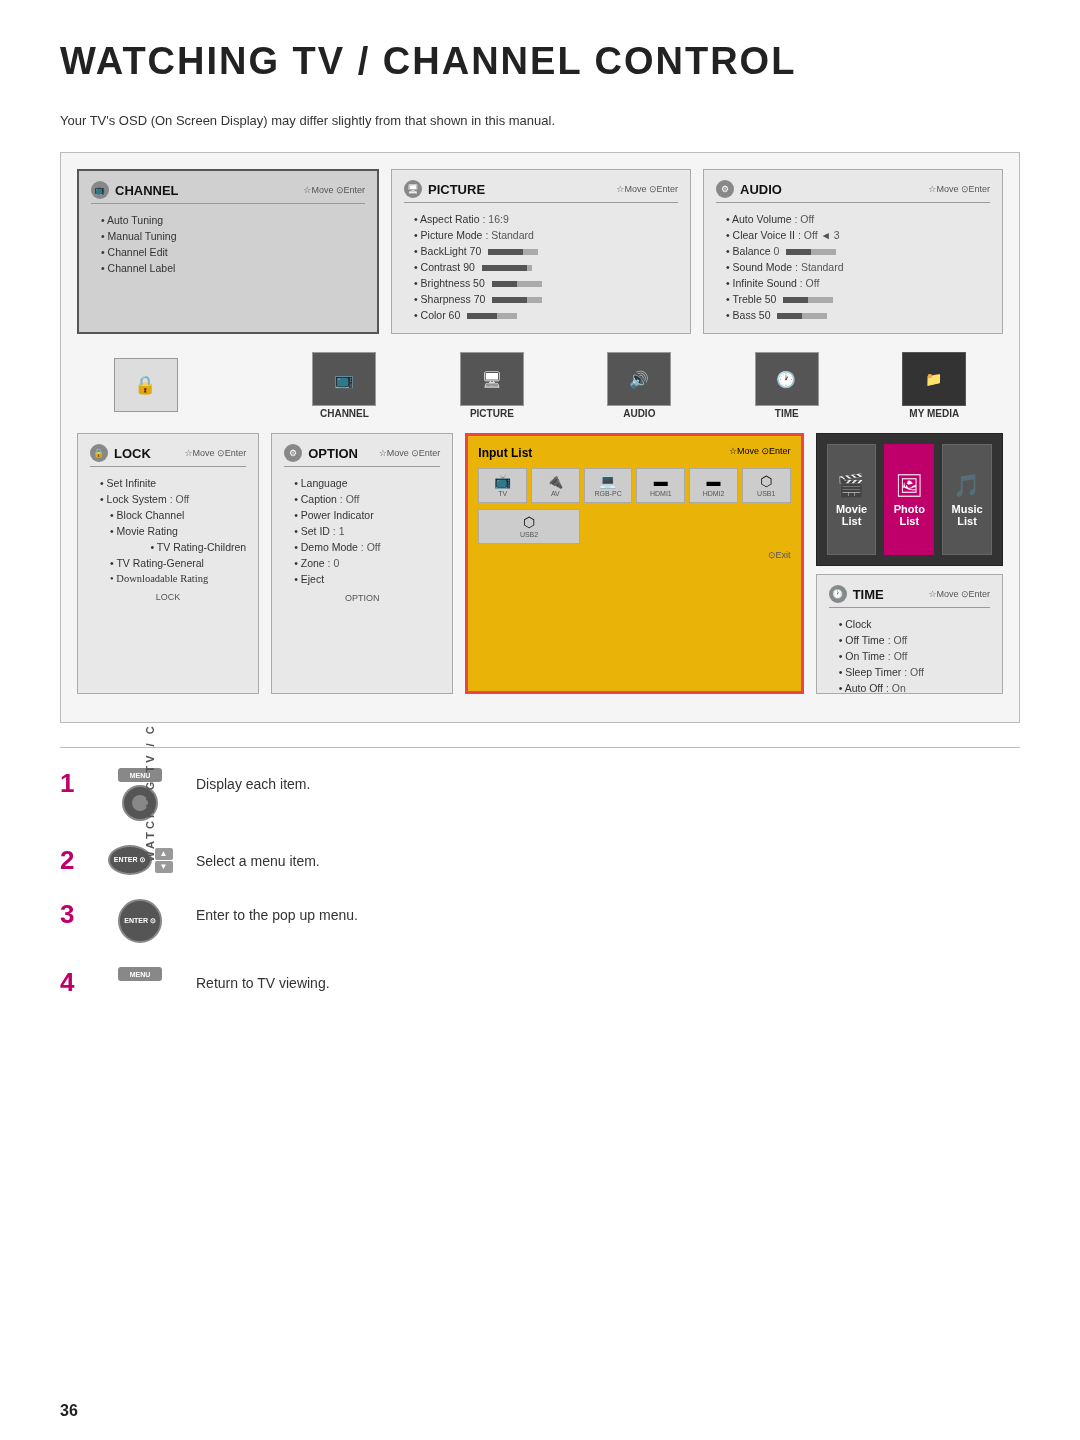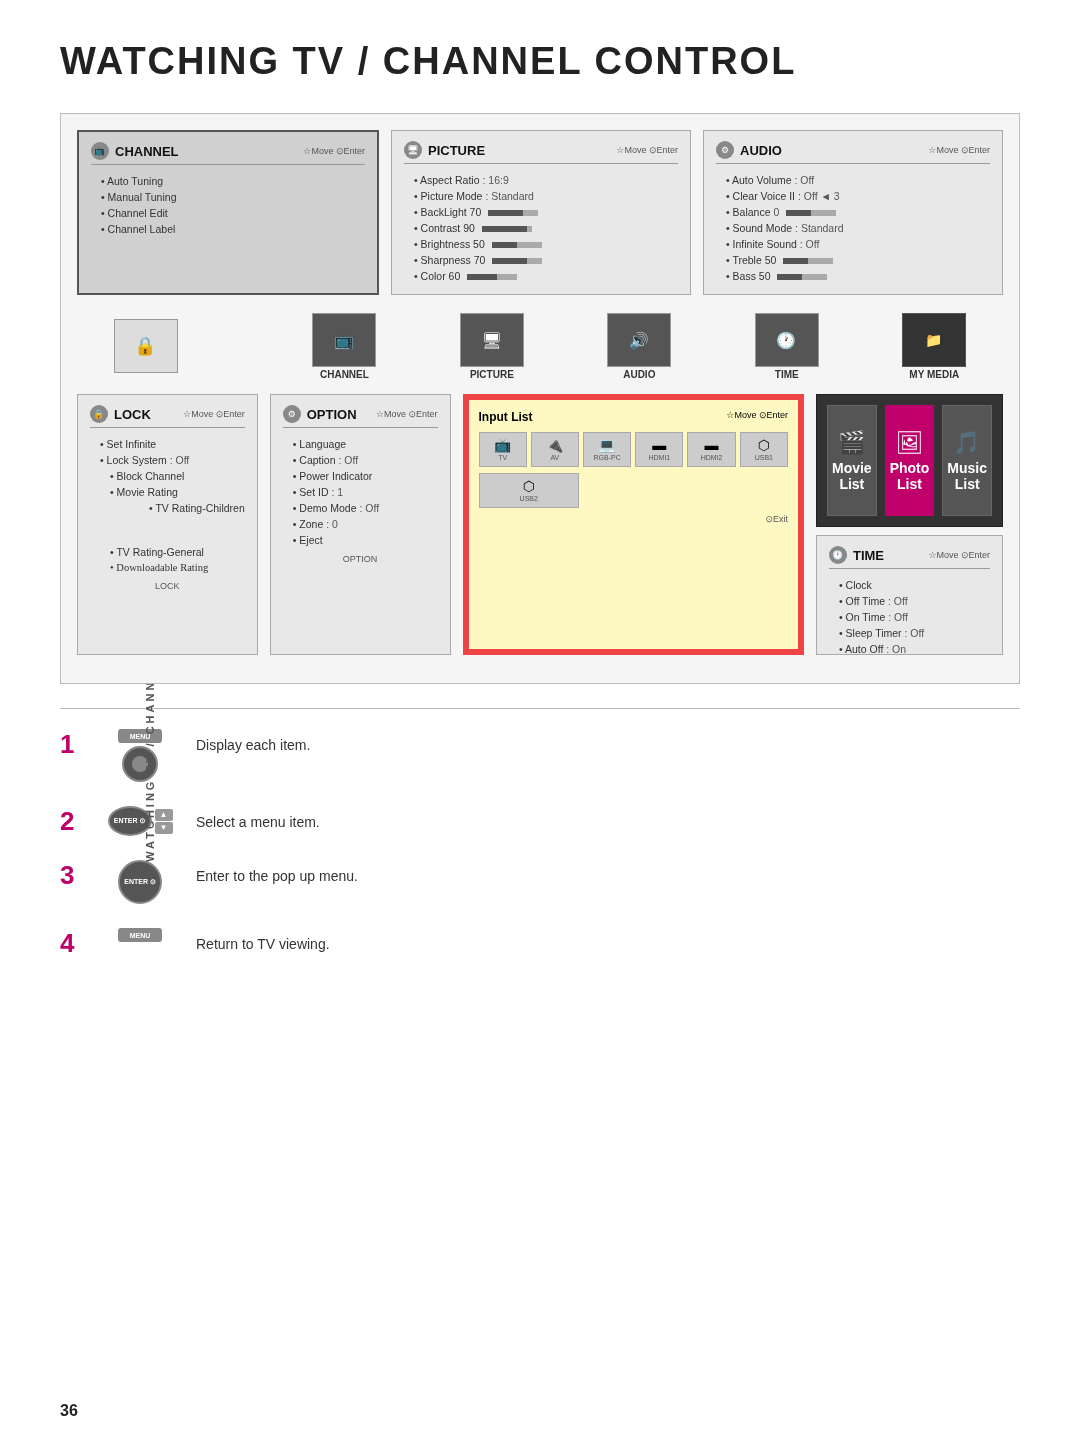--- a/index.html
+++ b/index.html
@@ -191,31 +191,31 @@
       border-color: #c0006a;
     }
 
     .mymedia-icon {
       font-size: 22px;
       color: #fff;
       margin-bottom: 4px;
     }
 
     .mymedia-label {
-      font-size: 14px;
+      font-size: 11px;
       color: #fff;
       font-weight: bold;
       text-align: center;
     }
 
     
     .input-panel {
       flex: 2;
-      background: #fef9c3;
-      border: 6px solid #ef4444;
+      background: #eab308;
+      border: 3px solid #ef4444;
       padding: 10px;
       font-size: 10px;
     }
 
     .input-panel-header {
       display: flex;
       justify-content: space-between;
       margin-bottom: 8px;
       font-size: 12px;
       font-weight: bold;
@@ -324,20 +324,21 @@
   </style>
 </head>
 <body>
 
 <div class="page">
 
   <div class="side-text">WATCHING TV / CHANNEL CONTROL</div>
 
   <h1 class="main-title">WATCHING TV / CHANNEL CONTROL</h1>
 
+  <p class="section-subtitle">Your TV's OSD (On Screen Display) may differ slightly from that shown in this manual.</p>
 
   <div class="osd-diagram">
 
     <div class="osd-row">
 
       <div class="menu-panel highlighted">
         <div class="menu-panel-header">
           <div class="menu-panel-icon">📺</div>
           <span class="menu-panel-title">CHANNEL</span>
           <span class="menu-panel-nav">☆Move ⊙Enter</span>
@@ -419,21 +420,21 @@
         <div class="menu-panel-header">
           <div class="menu-panel-icon">🔒</div>
           <span class="menu-panel-title">LOCK</span>
           <span class="menu-panel-nav">☆Move ⊙Enter</span>
         </div>
         <div class="menu-item">• Set Infinite</div>
         <div class="menu-item">• Lock System <span class="menu-item-value">: Off</span></div>
         <div class="menu-item" style="padding-left:20px;">• Block Channel</div>
         <div class="menu-item" style="padding-left:20px;">• Movie Rating</div>
         <div class="menu-item" style="padding-left:20px;text-align:right;">• TV Rating-Children</div>
-        <div class="menu-item" style="padding-left:20px;margin-top:28px;">• TV Rating-General</div>
+        <div class="menu-item" style="padding-left:20px;">• TV Rating-General</div>
         <div class="menu-item" style="padding-left:20px;font-family:Liberation Serif, serif;">• Downloadable Rating</div>
         <div style="text-align:center; margin-top:6px; font-size:9px; color:#555;">LOCK</div>
       </div>
 
       <div class="menu-panel" style="min-height:180px;">
         <div class="menu-panel-header">
           <div class="menu-panel-icon">⚙</div>
           <span class="menu-panel-title">OPTION</span>
           <span class="menu-panel-nav">☆Move ⊙Enter</span>
         </div>

